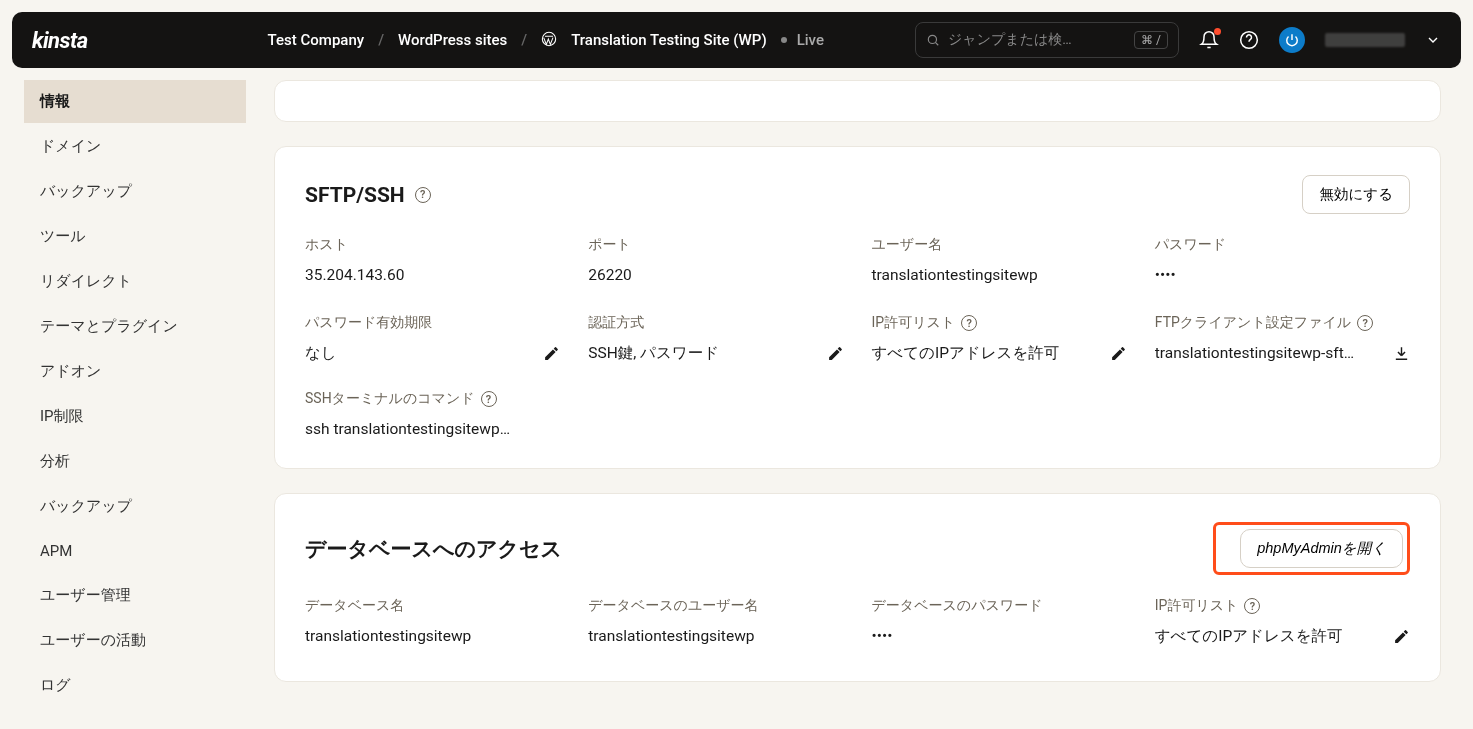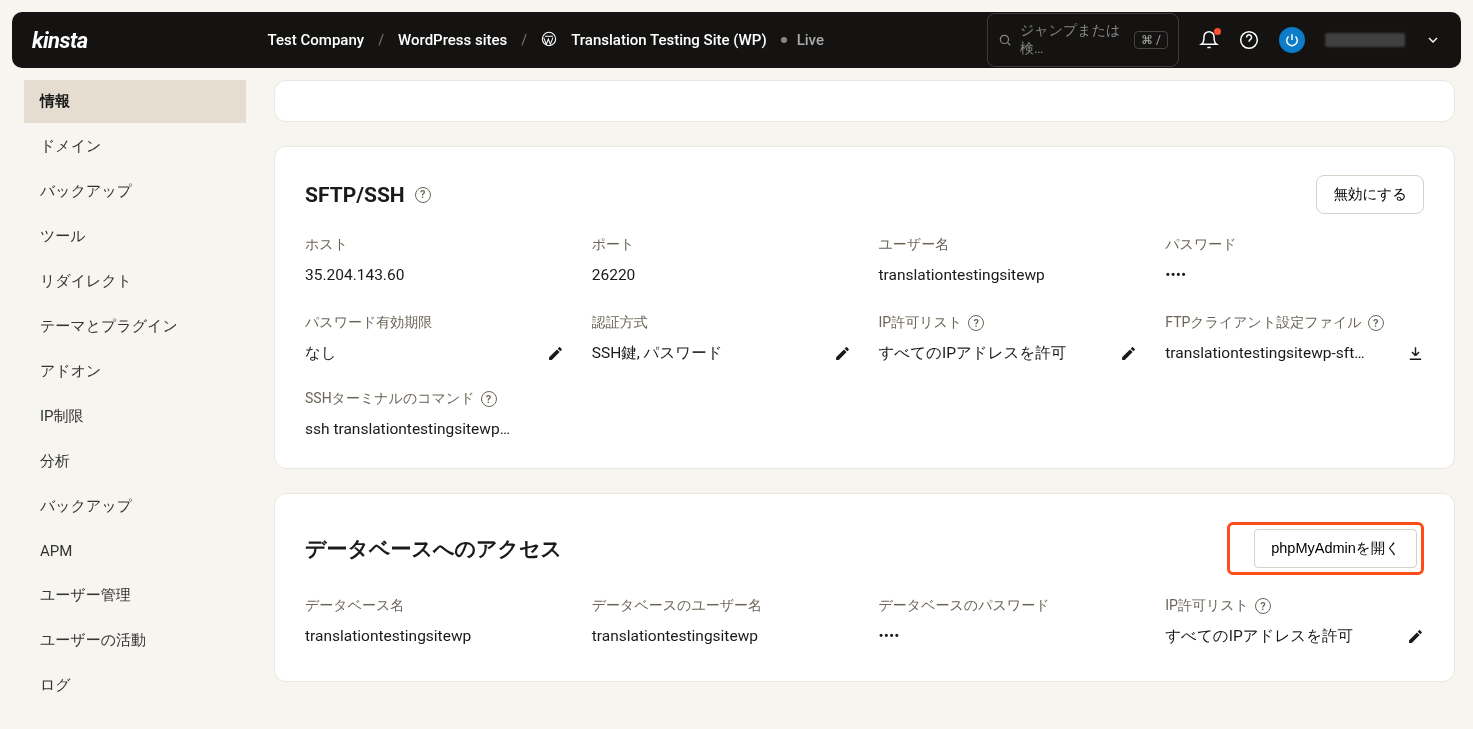--- a/index.html
+++ b/index.html
@@ -42,21 +42,21 @@
 .breadcrumb .live-dot { width:6px; height:6px; border-radius:50%; background:#888; display:inline-block; margin-right:4px;}
 .spacer { flex: 1; }
 .searchbox {
   display: flex;
   align-items: center;
   border: 1px solid #3a3a3a;
   border-radius: 8px;
   padding: 8px 10px;
   gap: 8px;
   color: #888;
-  width: 192px;
+  width: 264px;
   font-size: 14px;
 }
 .searchbox .kbd {
   border: 1px solid #444;
   border-radius: 4px;
   padding: 1px 6px;
   font-size: 12px;
   color: #aaa;
 }
 .topbar-icons {
@@ -87,21 +87,21 @@
   cursor: pointer;
   margin-bottom: 2px;
 }
 .sidebar-item.active {
   background: #e6ddd1;
   font-weight: 600;
   color: #1a1a1a;
 }
 .content {
   flex: 1;
-  padding: 0 18px 24px 16px;
+  padding: 0 32px 24px 16px;
 }
 .card {
   background: #fff;
   border: 1px solid #ebe7df;
   border-radius: 12px;
   padding: 28px 30px;
   margin-bottom: 24px;
 }
 .card.placeholder { height: 42px; padding:0; margin-top: 0; }
 .card-header {
@@ -119,21 +119,21 @@
   font-weight: 500;
   cursor: pointer;
   margin-left: 20px;
 }
 .btn-highlight {
   border: 3px solid #ff4d1a;
   border-radius: 6px;
   padding: 4px;
   display:inline-block;
 }
-.btn-highlight .btn-outline { border-radius: 4px; }
+.btn-highlight .btn-outline { border-radius: 10px; font-style: italic; }
 .grid4 {
   display: grid;
   grid-template-columns: repeat(4, 1fr);
   column-gap: 20px;
   row-gap: 26px;
   gap: 28px;
 }
 .field-label {
   font-size: 14px; color: #6b6458; margin-bottom: 10px; display:flex; align-items:center; gap:6px;
 }

